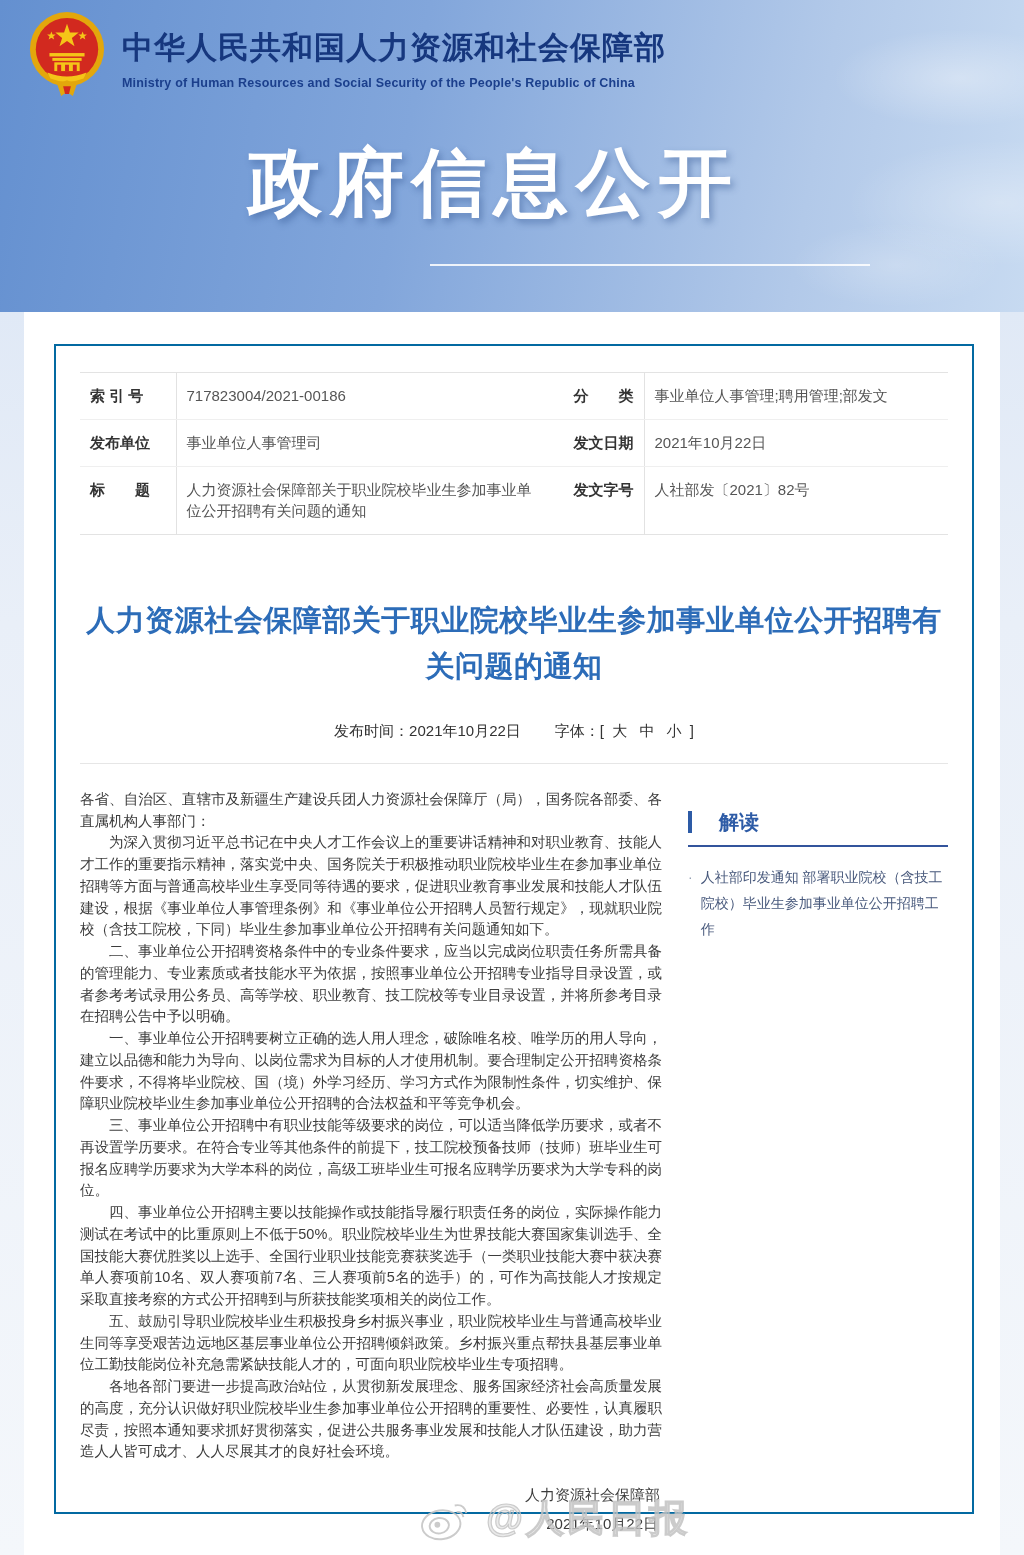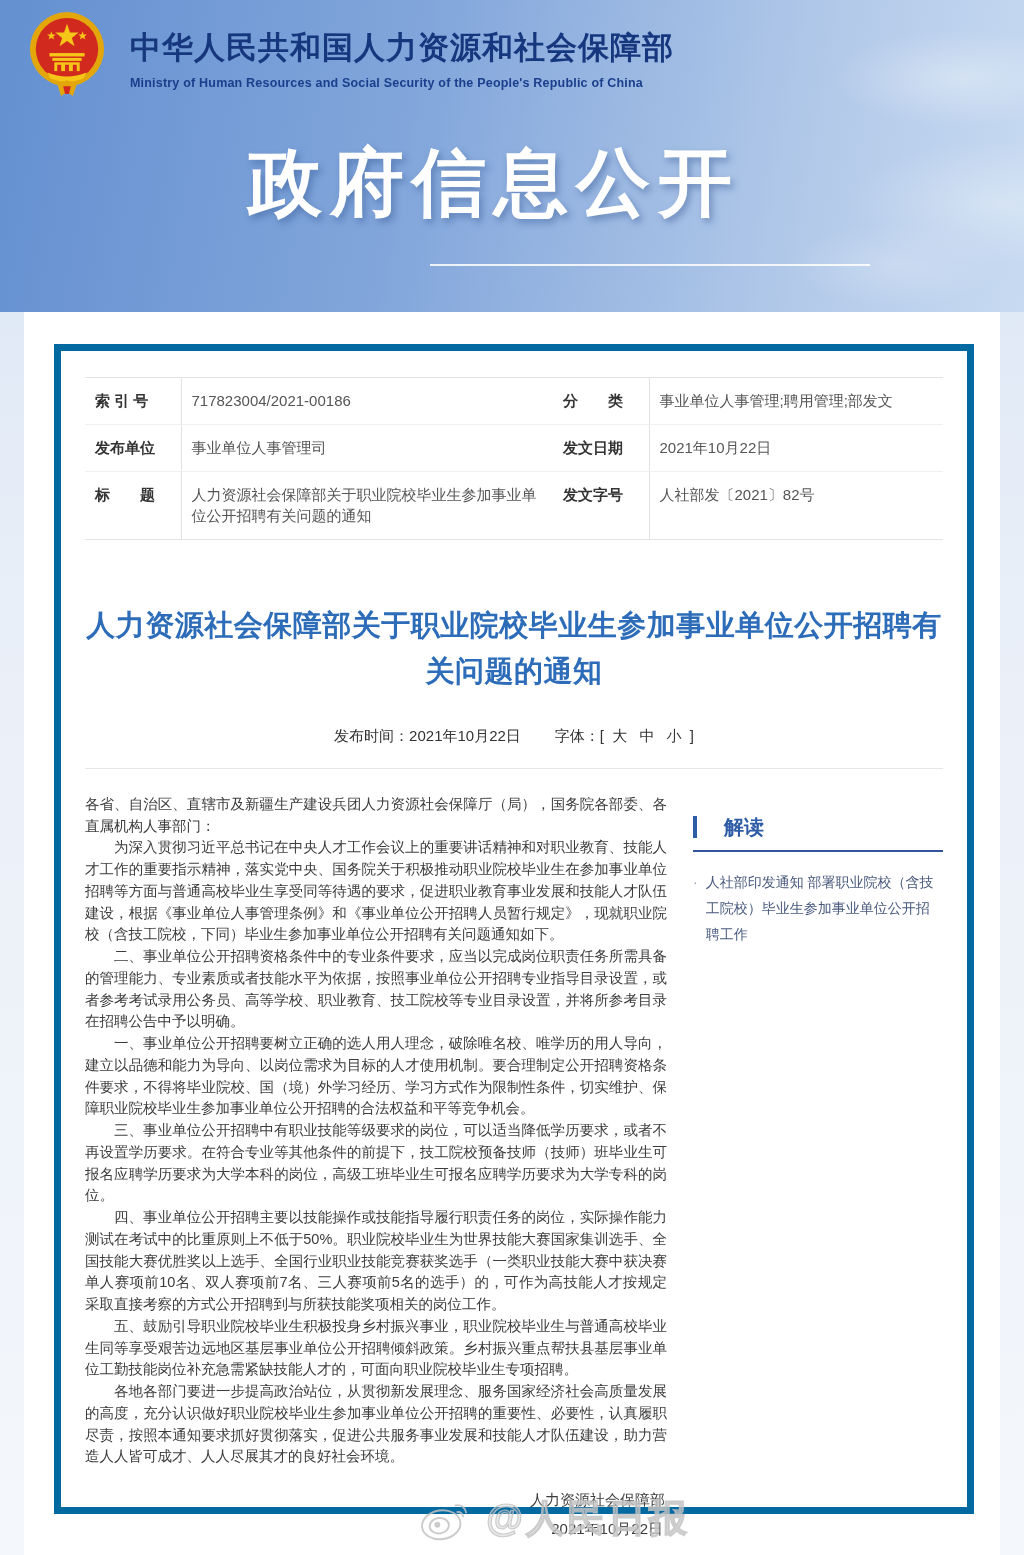--- a/index.html
+++ b/index.html
@@ -16,45 +16,45 @@
     background: linear-gradient(100deg,#6490d0 0%,#82a6db 40%,#b2c9e9 78%,#c7daf1 100%);
   }
   .header::after{
     content:""; position:absolute; right:-40px; top:0; width:420px; height:312px;
     background:
       radial-gradient(ellipse 180px 70px at 75% 25%, rgba(255,255,255,0.35), rgba(255,255,255,0) 70%),
       radial-gradient(ellipse 220px 90px at 85% 65%, rgba(255,255,255,0.30), rgba(255,255,255,0) 70%),
       radial-gradient(ellipse 150px 60px at 60% 85%, rgba(255,255,255,0.22), rgba(255,255,255,0) 70%);
     pointer-events:none;
   }
-  .brandbar { display:flex; align-items:center; padding:10px 0 0 28px; position:relative; z-index:2;gap:8px; }
+  .brandbar { display:flex; align-items:center; padding:10px 0 0 28px; position:relative; z-index:2; }
   .emblem { width:78px; height:90px; flex:0 0 auto; }
   .brand-text { margin-left:16px; padding-top:6px; }
   .brand-cn { color:#16377e; font-size:31px; font-weight:bold; letter-spacing:1px; }
   .brand-en { color:#1b3f8c; font-size:12.5px; font-weight:bold; margin-top:7px; letter-spacing:0.2px; }
   .banner-title {
     position:relative; z-index:2;
     color:#ffffff; font-size:74px; font-weight:bold; letter-spacing:8px;
     margin:34px 0 0 248px; text-shadow: 3px 4px 7px rgba(47,82,143,0.45);
   }
   .banner-line { position:relative; z-index:2; width:440px; height:2px; background:rgba(255,255,255,0.85); margin:30px 0 0 430px; }
 
   
   .content-panel {
     margin:0 24px; background:#ffffff; height:1243px; padding:32px 26px 0 30px;
   }
-  .inner { border:7px solid #0369a1; padding:26px 24px 40px; height:1170px; position:relative; }
+  .inner { border:2px solid #0369a1; padding:26px 24px 40px; height:1170px; position:relative; }
 
   table.meta { width:100%; border-collapse:collapse; border-top:1px solid #e3e3e3; border-bottom:1px solid #e3e3e3; }
   table.meta td { border-bottom:1px solid #efefef; padding:12px 10px; font-size:15px; vertical-align:top; line-height:1.45; }
   table.meta tr:last-child td { border-bottom:none; }
   td.lbl { font-weight:bold; color:#333333; white-space:nowrap; width:96px; border-right:1px solid #e2e2e2; }
   td.val { color:#555555; }
   td.val.v1 { width:372px; }
-  td.lbl.l2 { width:96px; }
+  td.lbl.l2 { width:96px;text-align:right; }
 
   .doc-title {
     color:#2c6cb8; font-size:29px; font-weight:bold; text-align:center;
     line-height:1.6; margin:62px auto 0; max-width:880px; letter-spacing:0.5px;
   }
   .pubmeta { text-align:center; font-size:15px; color:#333333; margin-top:32px; }
   .pubmeta .gap { display:inline-block; width:34px; }
   .pubmeta .size-opt { color:#333333; margin:0 4px; cursor:pointer; }
   .divider { height:1px; background:#e6e6e6; margin-top:22px; }
 

